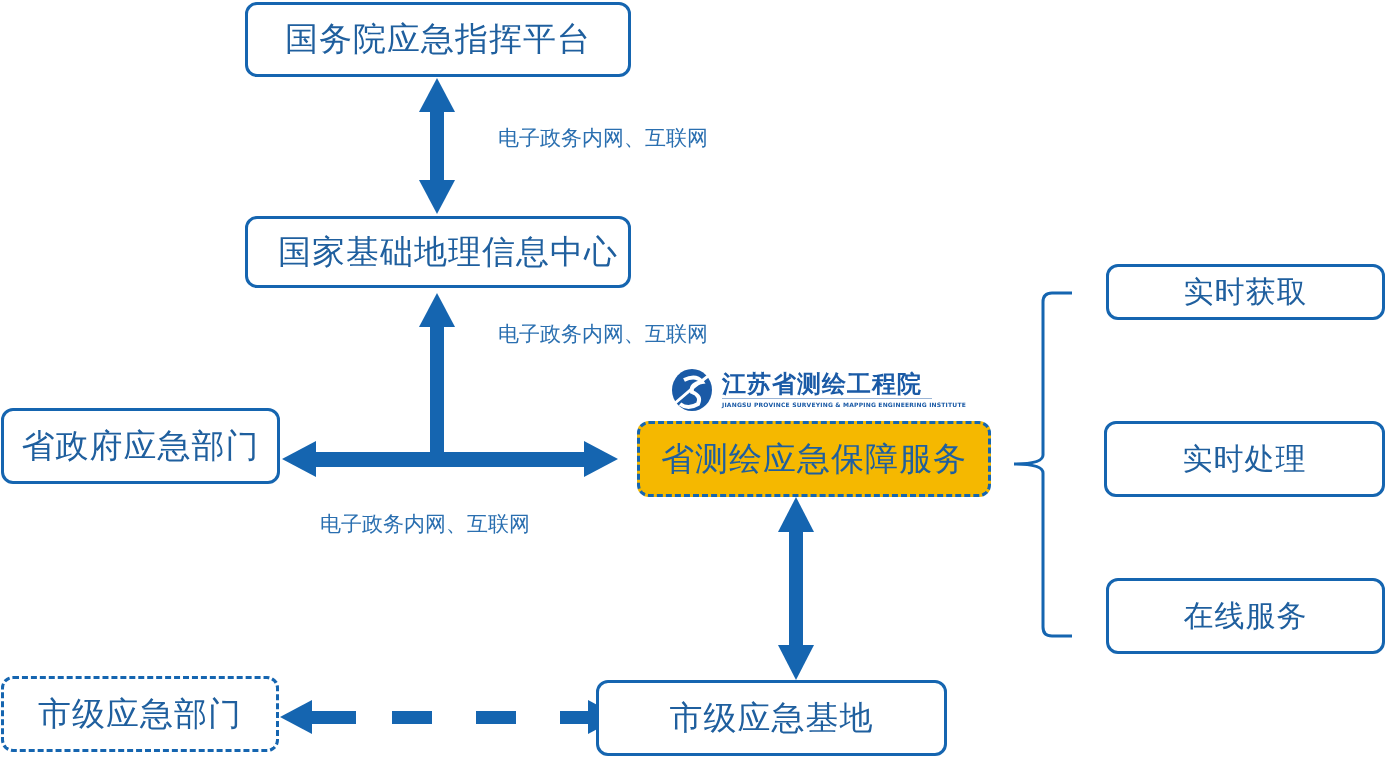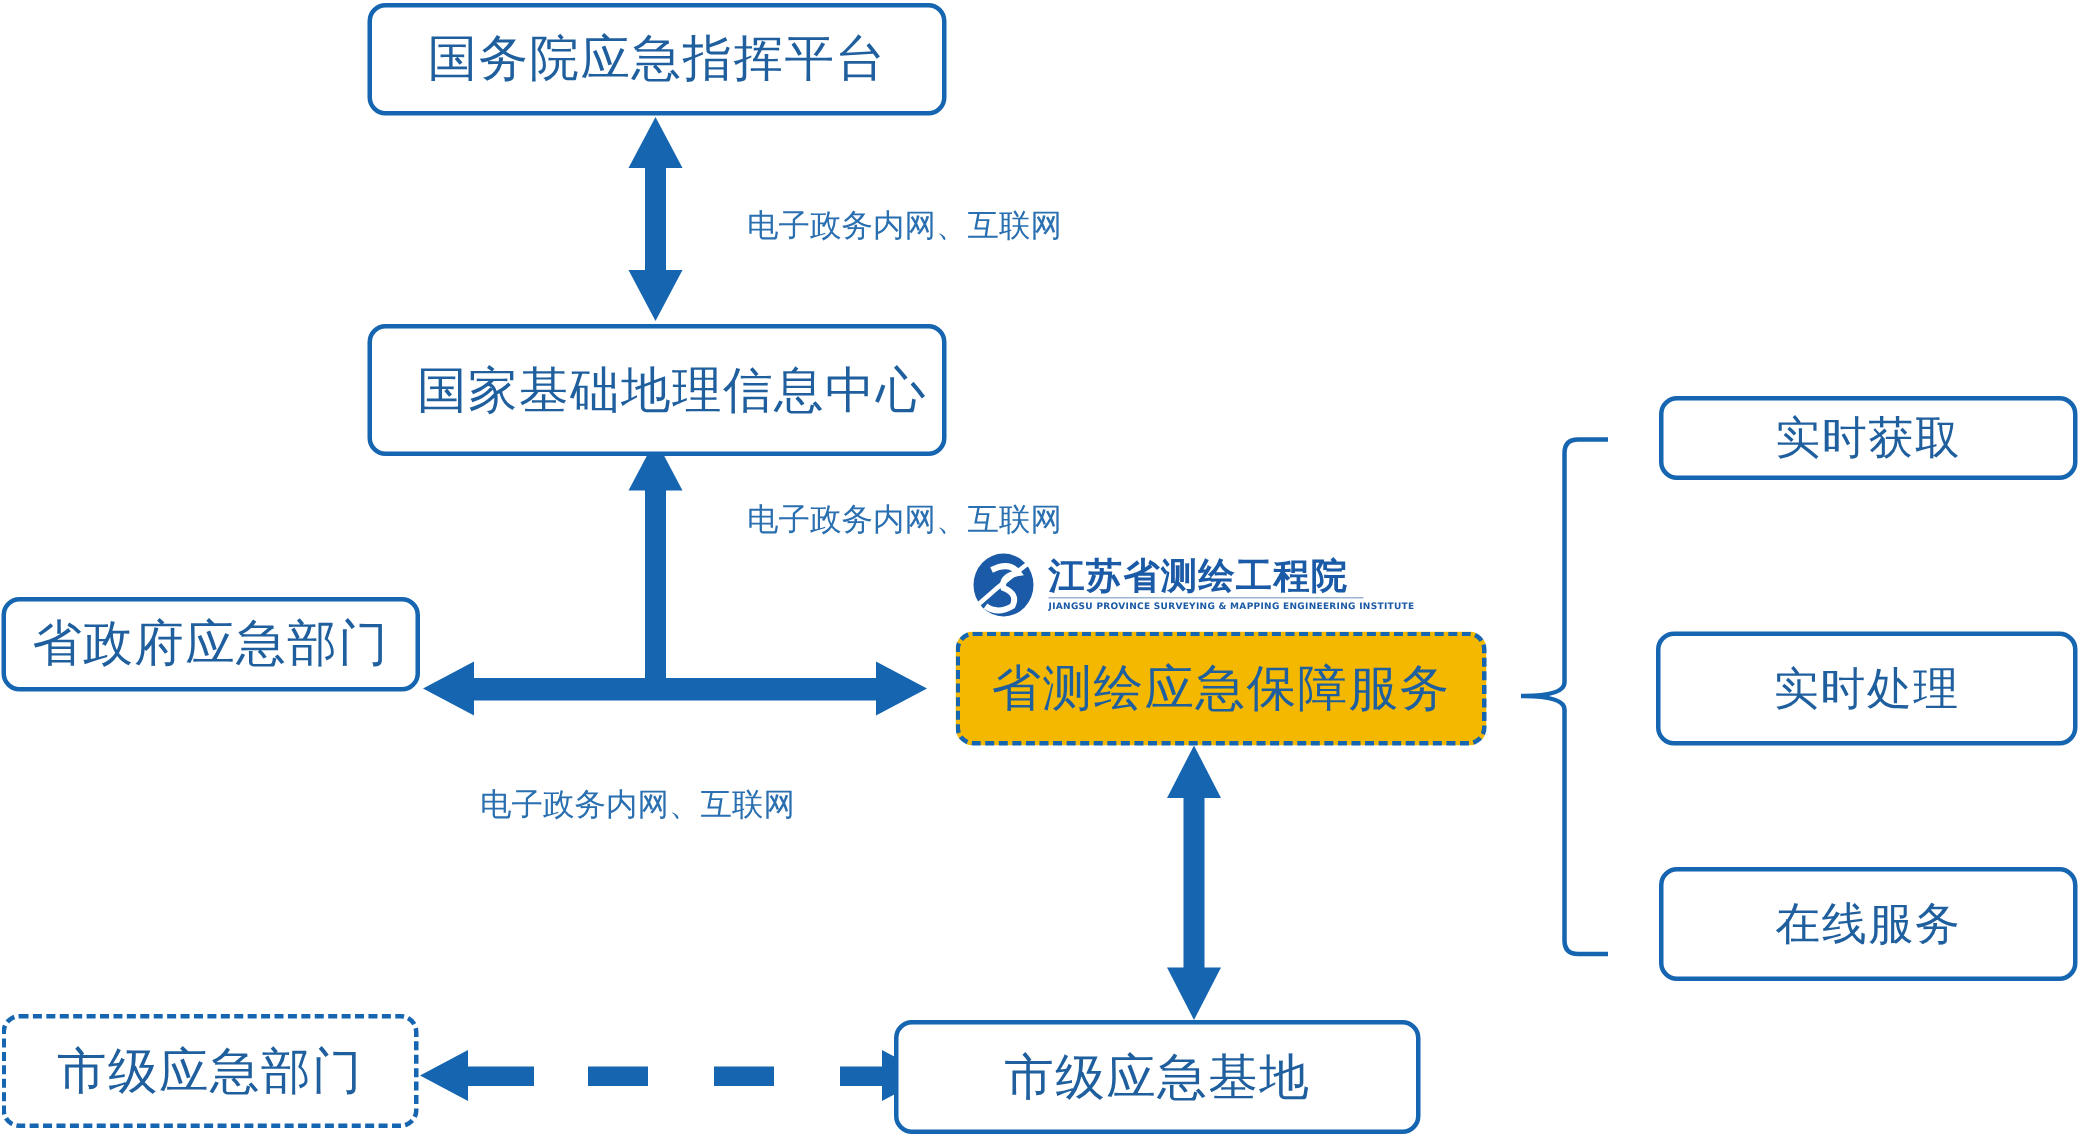--- a/index.html
+++ b/index.html
@@ -6,23 +6,23 @@
   body { width: 1386px; height: 758px; position: relative; overflow: hidden;
          font-family: "DejaVu Sans", "Liberation Sans", sans-serif; }
   .box { position: absolute; box-sizing: border-box; border: 3px solid #1565b0;
          border-radius: 12px; background: #fff; display: flex; align-items: center;
          justify-content: center; color: #1f5f9e; }
   .box.dashed { border-style: dashed; }
   .box.highlight { background: #f5b800; border: 3px dashed #1565b0; color: #1f5f9e; margin-left: 20px; }
   .box span { letter-spacing: 1px; }
   .big { font-size: 33px; }
   .mid { font-size: 30px; }
-  .label { position: absolute; color: #2a6fb0; font-size: 21px; white-space: nowrap; margin-top: 12px; }
+  .label { position: absolute; color: #2a6fb0; font-size: 21px; white-space: nowrap; }
   svg.overlay { position: absolute; left: 0; top: 0; }
-  .logo { position: absolute; left: 643px; top: 366px; width: 270px; height: 48px; }
+  .logo { position: absolute; left: 666px; top: 366px; width: 270px; height: 48px; }
   .logo-title { position: absolute; left: 56px; top: 2px; font-size: 24px; font-weight: bold;
                 color: #1a5aa6; letter-spacing: 1px; white-space: nowrap; }
   .logo-sub { position: absolute; left: 56px; top: 35px; font-size: 6px; font-weight: bold;
               color: #1a5aa6; white-space: nowrap; letter-spacing: 0.2px; }
   .logo-line { position: absolute; left: 56px; top: 32px; width: 210px; height: 1px; background: #9bb5d6; }
 </style>
 </head>
 <body>
 
 <svg class="overlay" width="1386" height="758">
@@ -61,38 +61,38 @@
 
   <path d="M1072,293 L1052,293 Q1043,293 1043,302 L1043,455 Q1043,464 1014,464 Q1043,464 1043,473 L1043,627 Q1043,636 1052,636 L1072,636" fill="none" stroke="#1565b0" stroke-width="3"></path>
 </svg>
 
 <div class="box big" style="left:245px; top:2px; width:386px; height:75px;">
   <span>国务院应急指挥平台</span>
 </div>
 
 <div class="label" style="left:498px; top:124px;">电子政务内网、互联网</div>
 
-<div class="box big" style="left:245px; top:216px; width:386px; height:88px;padding-left:20px;">
+<div class="box big" style="left:245px; top:216px; width:386px; height:72px;padding-left:20px;">
   <span>国家基础地理信息中心</span>
 </div>
 
 <div class="label" style="left:498px; top:320px;">电子政务内网、互联网</div>
 
 <div class="logo">
   <svg width="52" height="48" style="position:absolute;left:0;top:0;">
     <ellipse cx="26" cy="24" rx="20" ry="21" fill="#1a5aa6"></ellipse>
     <path d="M8,38 Q28,20 50,4" stroke="#fff" stroke-width="3" fill="none"></path>
     <path d="M18,14 Q30,8 36,16 Q24,18 26,26 Q36,30 32,38 Q22,44 14,38" stroke="#fff" stroke-width="4" fill="none"></path>
   </svg>
   <div class="logo-title">江苏省测绘工程院</div>
   <div class="logo-line"></div>
   <div class="logo-sub">JIANGSU PROVINCE SURVEYING &amp; MAPPING ENGINEERING INSTITUTE</div>
 </div>
 
-<div class="box big" style="left:1px; top:398px; width:279px; height:63px;">
+<div class="box big" style="left:1px; top:408px; width:279px; height:76px;">
   <span>省政府应急部门</span>
 </div>
 
 <div class="box big highlight" style="left:617px; top:421px; width:354px; height:76px;">
   <span>省测绘应急保障服务</span>
 </div>
 
 <div class="label" style="left:320px; top:510px;">电子政务内网、互联网</div>
 
 <div class="box mid" style="left:1106px; top:264px; width:279px; height:56px;">

